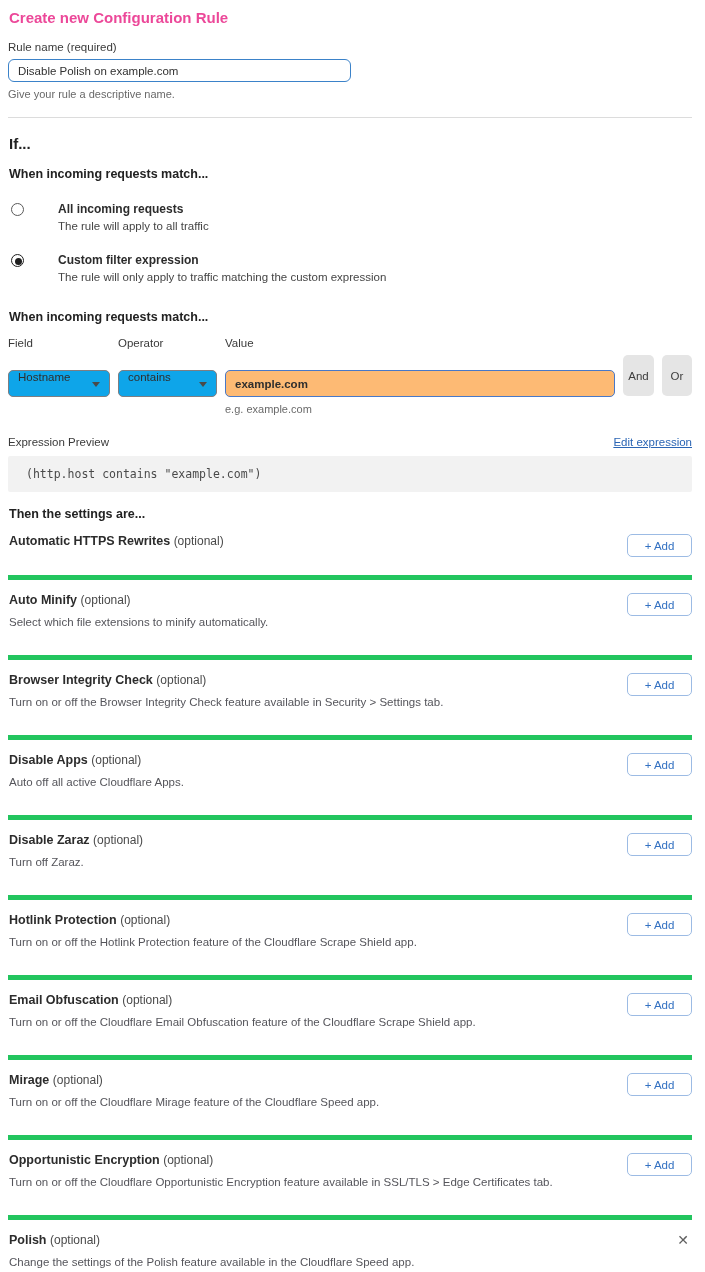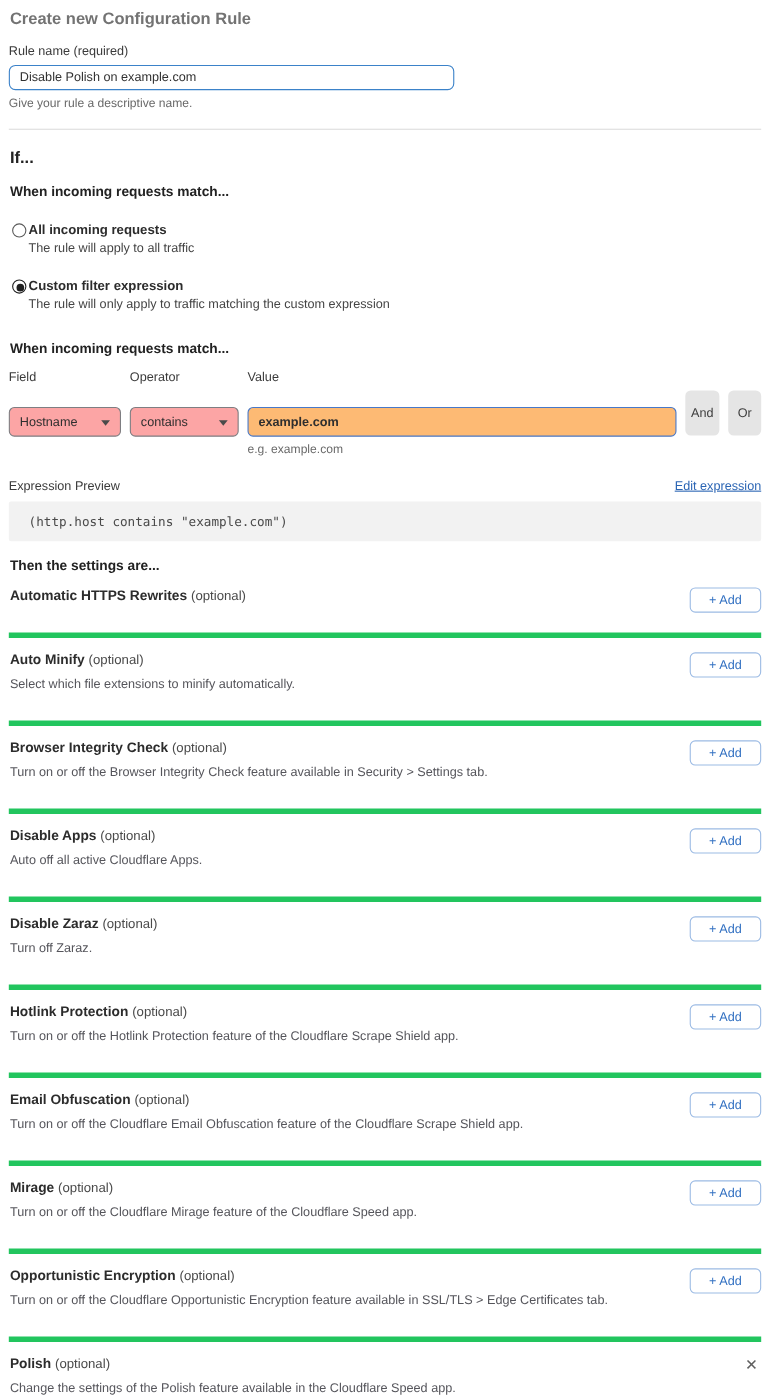--- a/index.html
+++ b/index.html
@@ -9,32 +9,32 @@
     font-family: "Liberation Sans", sans-serif;
     font-size: 12px;
     color: #313131;
     -webkit-font-smoothing: antialiased;
   }
   .page { padding: 9px 13px 12px 8px; }
 
   .page-title {
     font-size: 15px;
     font-weight: bold;
-    color: #737373;
+    color: #ec4899;
     margin: 0 0 15px 1px;
   }
 
   .field-label {
     display: block;
     font-size: 11.5px;
     color: #3a3a3a;
     margin: 0 0 6px 0;
   }
   .rule-name-input {
-    width: 405px;
+    width: 343px;
     height: 23px;
     border: 1px solid #3b82c9;
     border-radius: 6px;
     padding: 2px 9px;
     font-family: "Liberation Sans", sans-serif;
     font-size: 11.5px;
     color: #313131;
     outline: none;
     background: #fff;
     display: block;
@@ -82,41 +82,40 @@
   }
   .radio-circle.selected { border-color: #1f1f1f; }
   .radio-circle.selected::after {
     content: "";
     position: absolute;
     left: 2.5px; top: 2.5px;
     width: 7px; height: 7px;
     border-radius: 50%;
     background: #1f1f1f;
   }
-  .radio-texts { margin-left: 2px; }
+  .radio-texts { margin-left: 34px; }
   .radio-label { font-weight: bold; font-size: 12px; color: #2c2c2c; cursor: pointer; }
   .radio-desc { font-size: 11.5px; color: #454545; margin-top: 4px; }
 
   .builder-heading { margin-top: 27px; }
 
   .expr-grid {
     display: grid;
     grid-template-columns: 102px 99px 1fr 31px 30px;
     column-gap: 8px;
     align-items: end;
     margin-top: 13px;
   }
   .col-label { font-size: 11.5px; color: #3a3a3a; padding-bottom: 6px; }
   .select-box {
     height: 27px;
     border: 1px solid #7e7e82;
     border-radius: 5px;
-    background: #fca5a5;
+    background: #0ea5e9;
     display: flex;
-    align-items: center;
     padding: 0 22px 0 9px;
     position: relative;
     font-size: 11.5px;
     color: #2e2e2e;
     cursor: pointer;
   }
   .caret {
     position: absolute;
     right: 9px;
     top: 50%;

